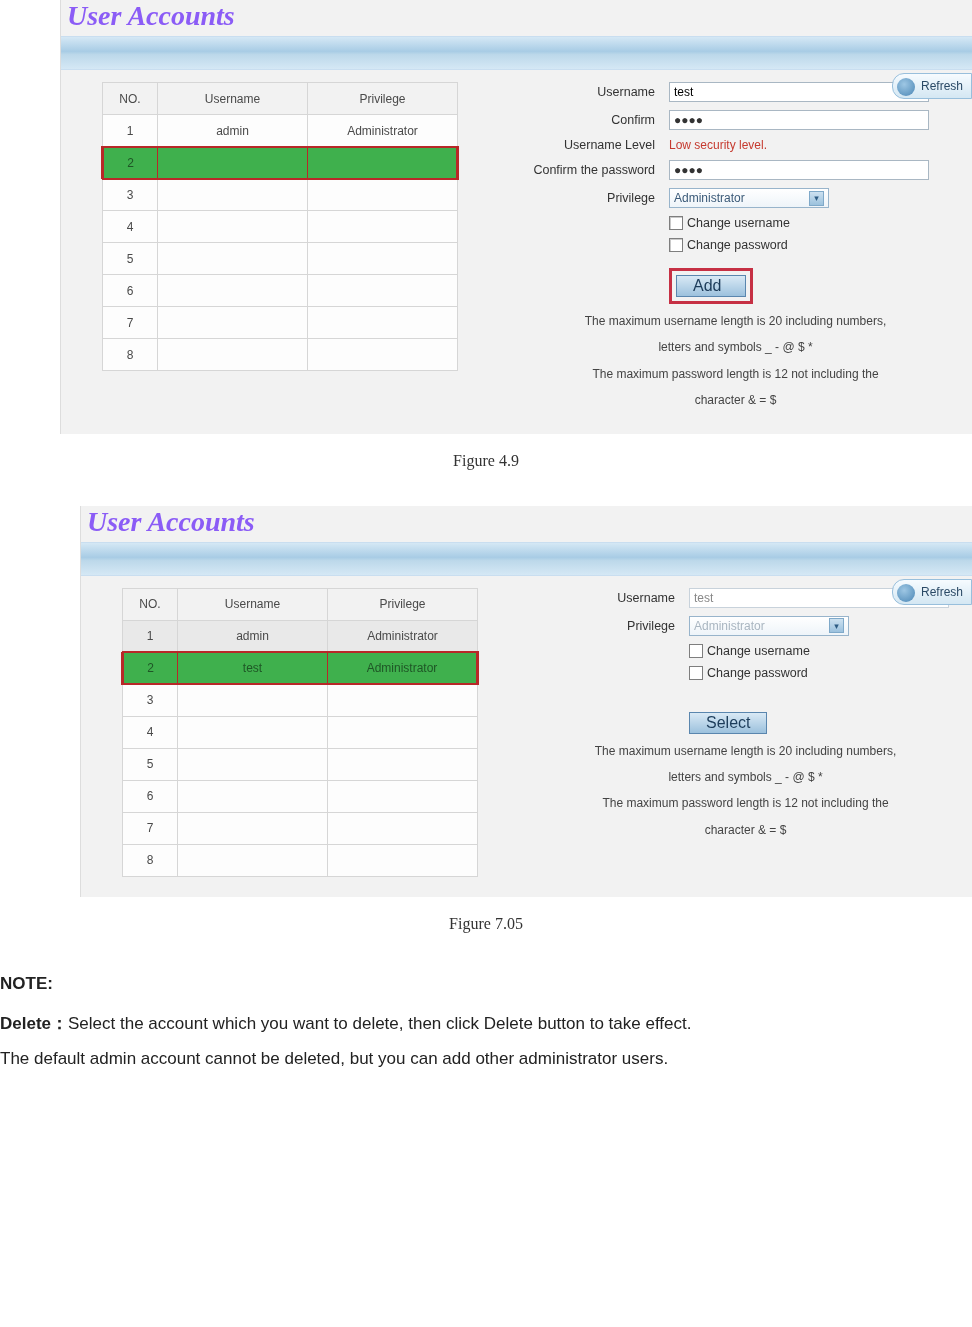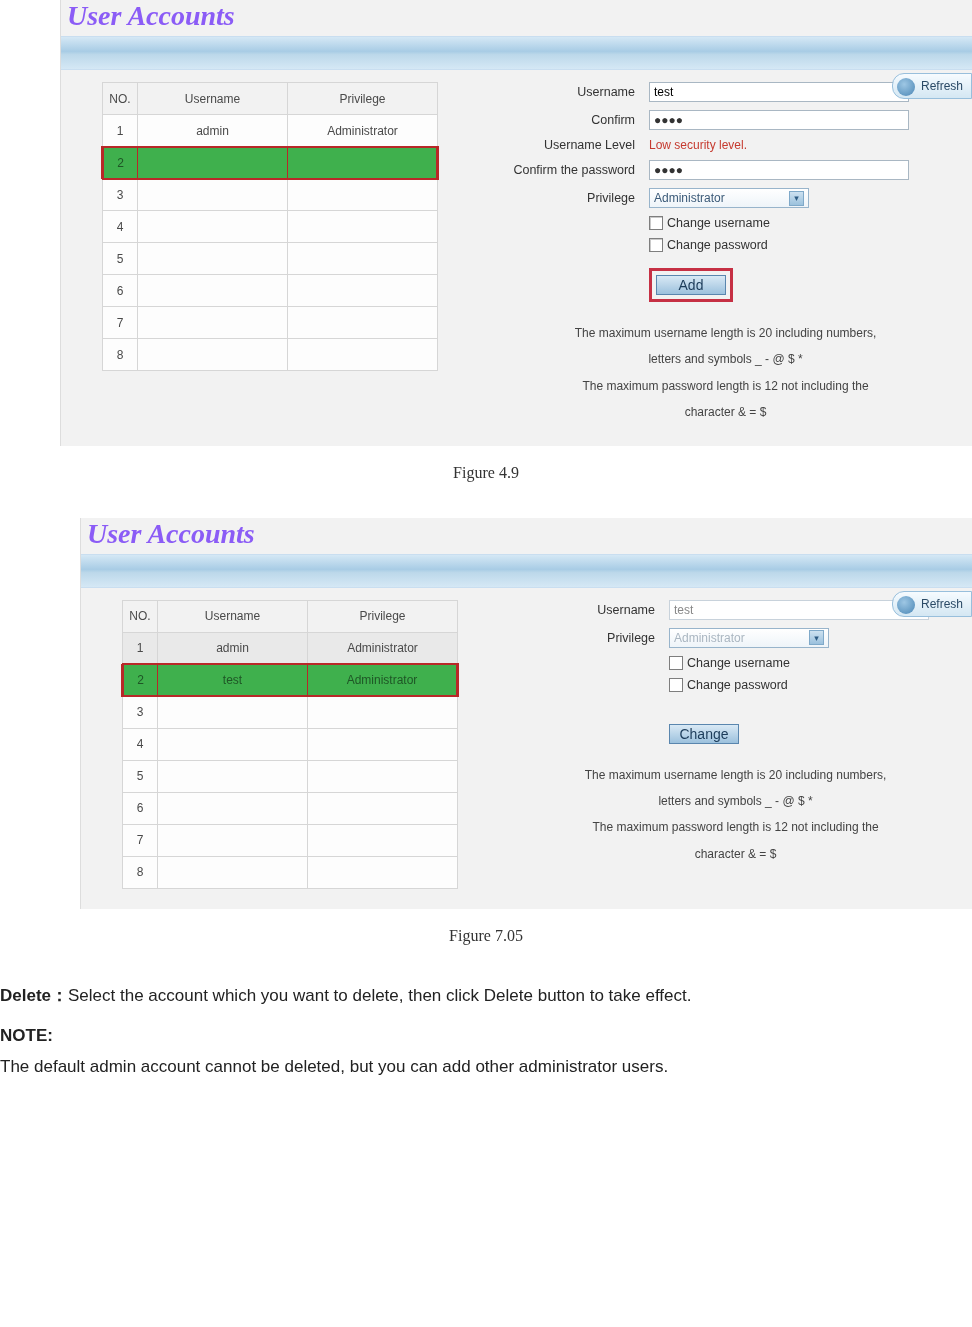--- a/index.html
+++ b/index.html
@@ -76,21 +76,21 @@
     text-align: center;
     height: 32px;
   }
   .user-table th {
     background: #f2f2f2;
     font-weight: normal;
   }
   .user-table td {
     background: #fdfdfd;
   }
-  .col-no { width: 35px; }
+  .col-no { width: 55px; }
   .col-user { width: 150px; }
   .col-priv { width: 150px; }
   tr.row-selected td {
     background: #3fb04d;
     color: #1f5626;
     border: 1px solid #b82828;
   }
   tr.row-selected td:first-child { border-left: 3px solid #b82828; }
   tr.row-selected td:last-child { border-right: 3px solid #b82828; }
   tr.row-selected { outline: 2px solid #b82828; outline-offset: -1px; }
@@ -149,30 +149,30 @@
   .chk {
     width:14px;height:14px;border:1px solid #7e7e7e;background:#fff;
     box-shadow: inset 1px 1px 0 #c9c9c9; margin-right:4px;
   }
   .chk.flat { box-shadow:none; }
   .action-btn-wrap { margin-left:170px; margin-top:10px; display:inline-block; position:relative; }
   .action-btn-wrap.highlighted { border:3px solid #c63044; padding:4px; }
   .action-btn {
     display:inline-block;
     min-width:70px;
-    padding:1px 0;
-    text-align:center;
+    padding:1px 16px;
+    text-align:left;
     border:1px solid #5a86ae;
     background:linear-gradient(#d9e9f5,#9cc1dd);
     color:#1c3c5a;
-    font-size:14px;
+    font-size:16px;
   }
   .hint {
     font-size:12px;color:#444;text-align:center;
-    margin-top:18px;line-height:2.2;
+    margin-top:4px;line-height:2.2;
   }
   .caption {
     font-family: "Times New Roman", Times, serif;
     font-size:16px;
     text-align:center;
     margin: 18px 0 36px;
   }
   .doc-text {
     font-size:17px;
     line-height:1.8;
@@ -367,33 +367,33 @@
         </div>
         <div class="chk-line">
           <span class="chk flat"></span>
           <span>Change username</span>
         </div>
         <div class="chk-line">
           <span class="chk flat"></span>
           <span>Change password</span>
         </div>
         <div class="action-btn-wrap" style="margin-top:26px;">
-          <span class="action-btn">Change</span>
+          <span class="action-btn">Select</span>
         </div>
         <div class="hint">
           <span>The maximum username length is 20 including numbers,</span><br>
           <span>letters and symbols _ - @ $ *</span><br>
           <span>The maximum password length is 12 not including the</span><br>
           <span>character &amp; = $</span>
         </div>
       </div>
     </div>
   </div>
 
   <div class="caption">Figure 7.05</div>
 
+  <p class="doc-text" style="margin-bottom:0;"><b>NOTE:</b></p>
   <p class="doc-text">
     <b>Delete：</b><span>Select the account which you want to delete, then click Delete button to take effect.</span>
   </p>
-  <p class="doc-text" style="margin-bottom:0;"><b>NOTE:</b></p>
   <p class="doc-text" style="margin-top:0;">The default admin account cannot be deleted, but you can add other administrator users.</p>
 
 </div>
 
 </body></html>

